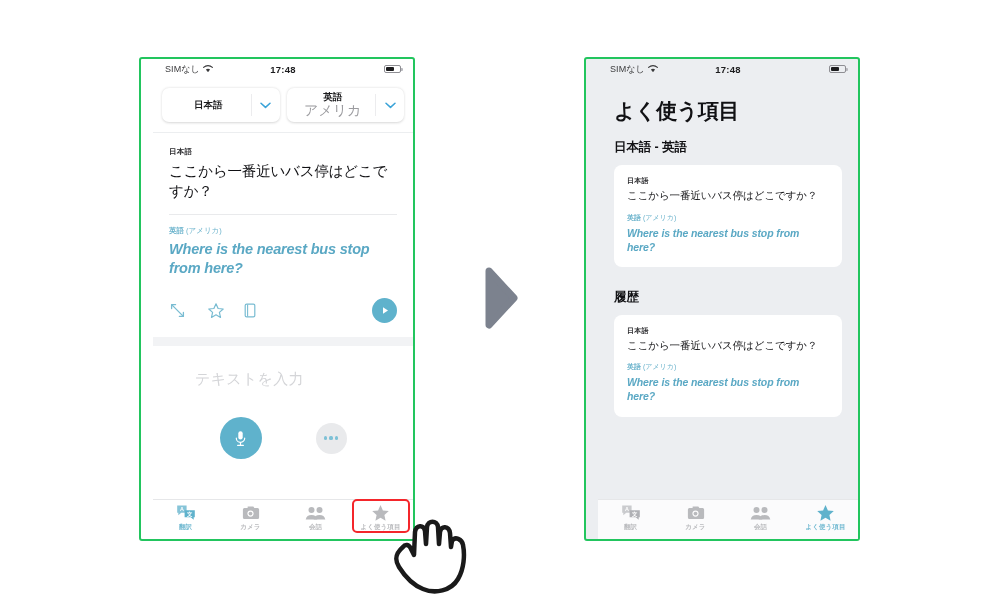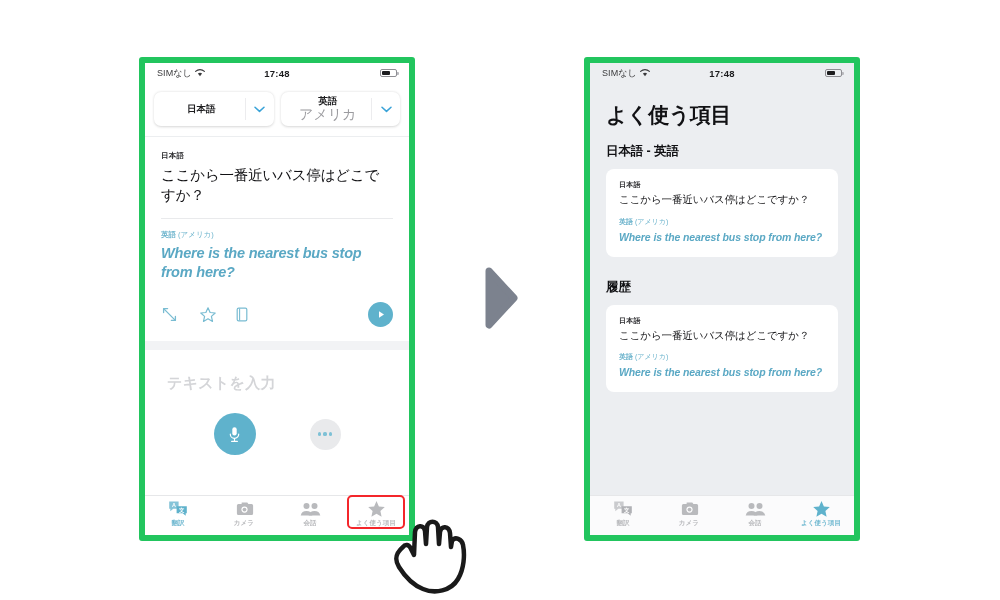--- a/index.html
+++ b/index.html
@@ -15,24 +15,25 @@
     font-family: "Liberation Sans", "DejaVu Sans", sans-serif;
     -webkit-font-smoothing: antialiased;
   }
 
   
   .phone {
     position: absolute;
     width: 276px;
     height: 484px;
     background: #ffffff;
-    border: 6px solid #22c55e;
+    border: 2px solid #22c55e;
     border-radius: 3px;
     overflow: hidden;
     box-sizing: border-box;
+    padding-left: 12px;
   }
   #phone-left  { left: 139px; top: 57px; }
   #phone-right { left: 584px; top: 57px; background: #eceef1; }
 
   
   .statusbar {
     height: 20px;
     display: flex;
     align-items: center;
     padding: 0 12px;
@@ -206,21 +207,22 @@
     background: #ffffff;
     margin-top: 9px;
     padding: 24px 22px 0 22px;
     position: relative;
     box-sizing: border-box;
   }
   .placeholder {
     font-size: 15px;
     color: #d4d5d8;
     letter-spacing: .3px;
-    font-weight: 700;
+    font-weight: 400;
+    margin-left: 20px;
   }
   .mic-row {
     position: absolute;
     left: 0; right: 0;
     bottom: 40px;
     display: flex;
     align-items: center;
     justify-content: center;
     gap: 54px;
   }

